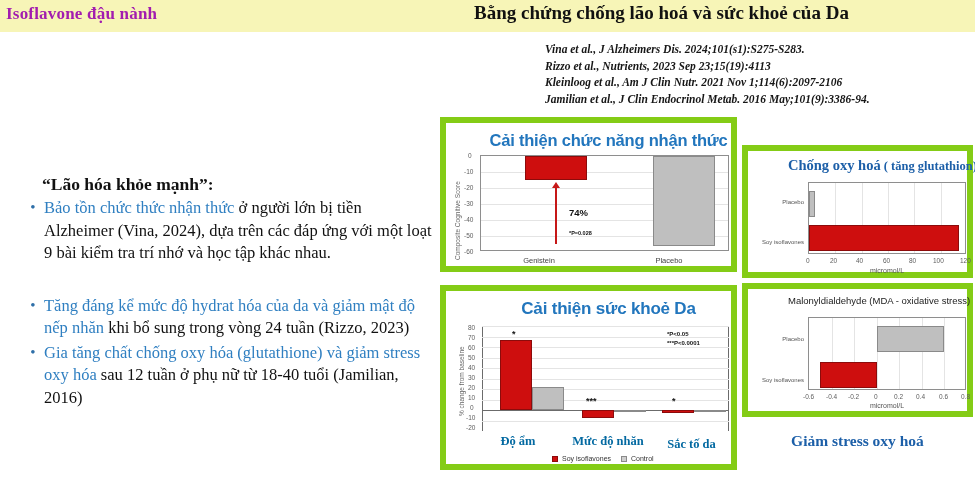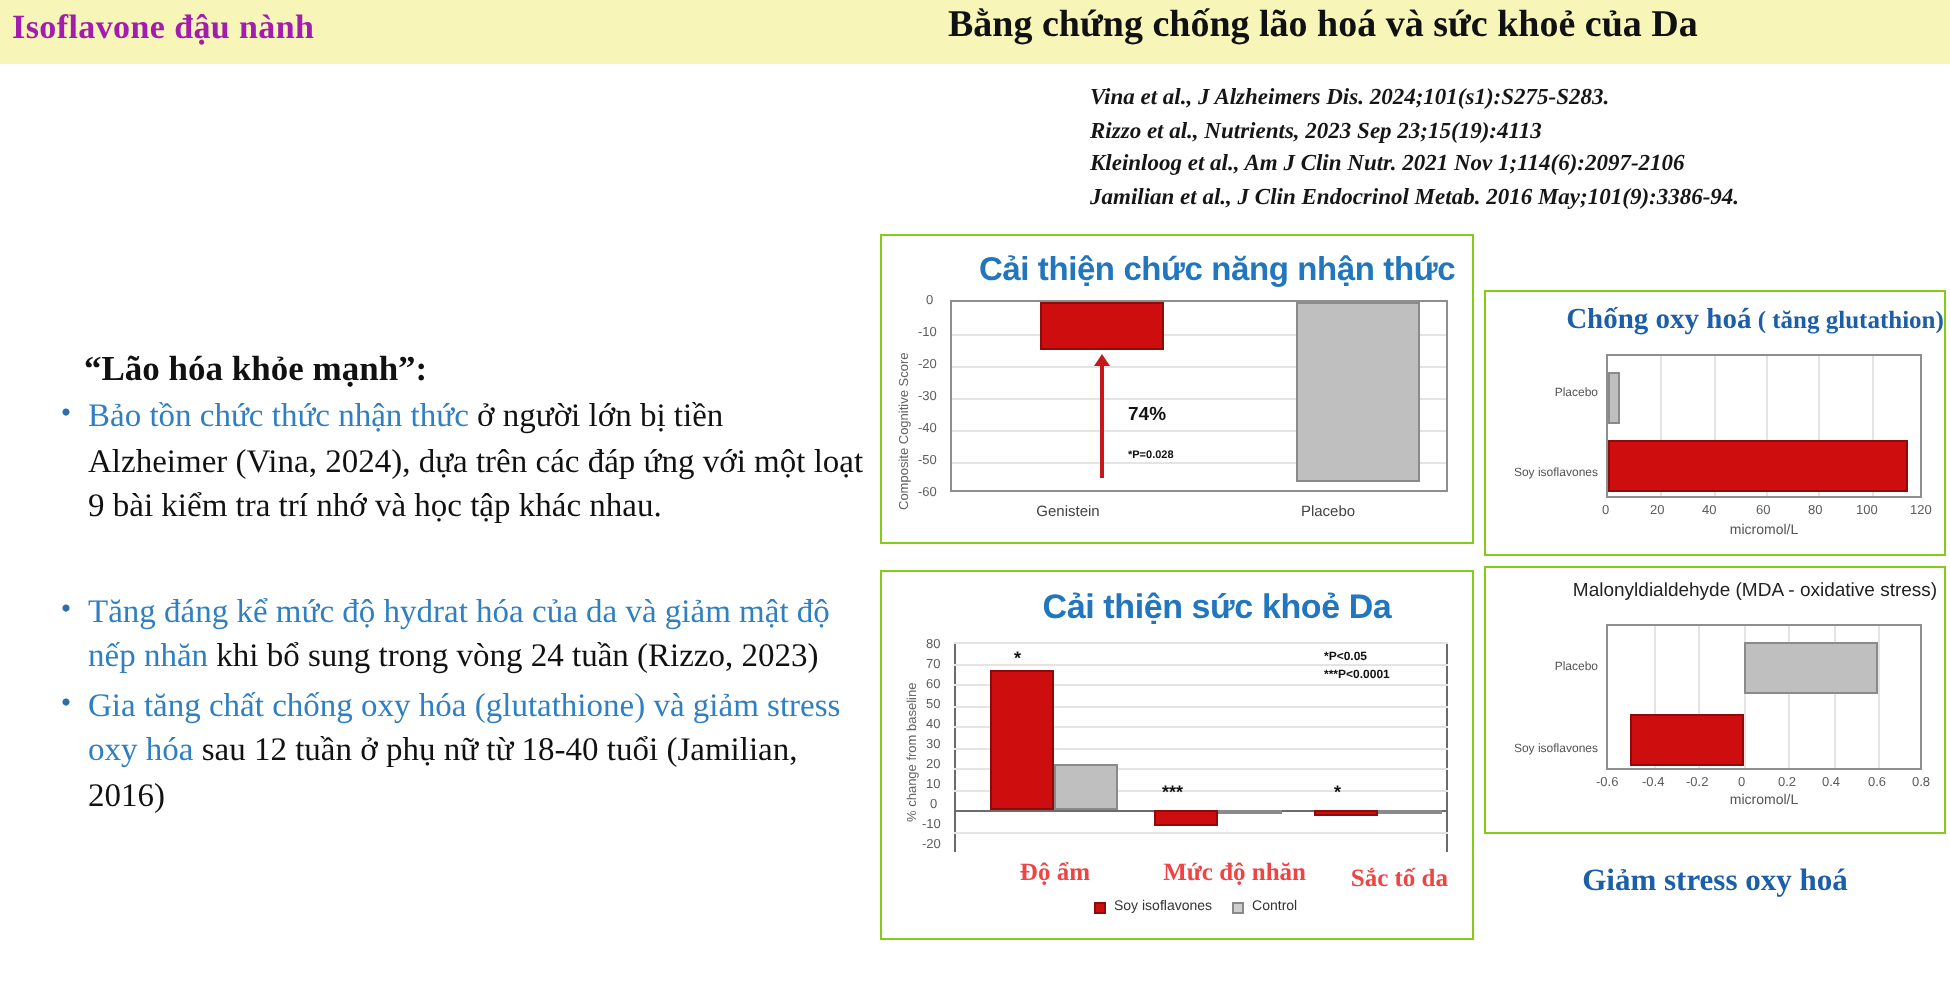--- a/index.html
+++ b/index.html
@@ -58,21 +58,21 @@
     font-size:16.5px;line-height:22.5px;color:#111;
     flex:1 1 auto;
   }
   .hl{color:#2f7fc1;}
   .blk{color:#111;}
   .gap{height:28px;}
   
   .panel{
     position:absolute;
     background:#fff;
-    border:1px solid #84cc16;
+    border:6px solid #84cc16;
     box-sizing:border-box;
     padding-left:40px;
   }
   #panel-cog{left:440px;top:117px;width:297px;height:155px;}
   #panel-skin{left:440px;top:285px;width:297px;height:185px;}
   #panel-glut{left:742px;top:145px;width:231px;height:133px;}
   #panel-mda{left:742px;top:283px;width:231px;height:134px;}
 
   .chart-title{
     text-align:center;
@@ -146,22 +146,22 @@
   }
   .arrow-shaft{position:absolute;background:#c61818;width:2px;}
   .arrow-head{
     position:absolute;width:0;height:0;
     border-left:4px solid transparent;border-right:4px solid transparent;
     border-bottom:6px solid #c61818;
   }
   .xcat{
     position:absolute;
     font-family:"Liberation Serif", serif;
-    font-weight:bold;font-size:12.5px;color:#ef4444;
-    white-space:nowrap;text-align:right;
+    font-weight:bold;font-size:12.5px;color:#0369a1;
+    white-space:nowrap;text-align:center;
   }
   .legend{
     position:absolute;display:flex;align-items:center;gap:4px;
     font-family:"Liberation Sans", sans-serif;font-size:7px;color:#333;
   }
   .swatch{width:6px;height:6px;display:inline-block;box-sizing:border-box;}
   .swatch.red{background:#ce0e0e;border:1px solid #8c0b0b;}
   .swatch.gray{background:#cfcfcf;border:1px solid #8a8a8a;}
   .hbar-label{
     position:absolute;

